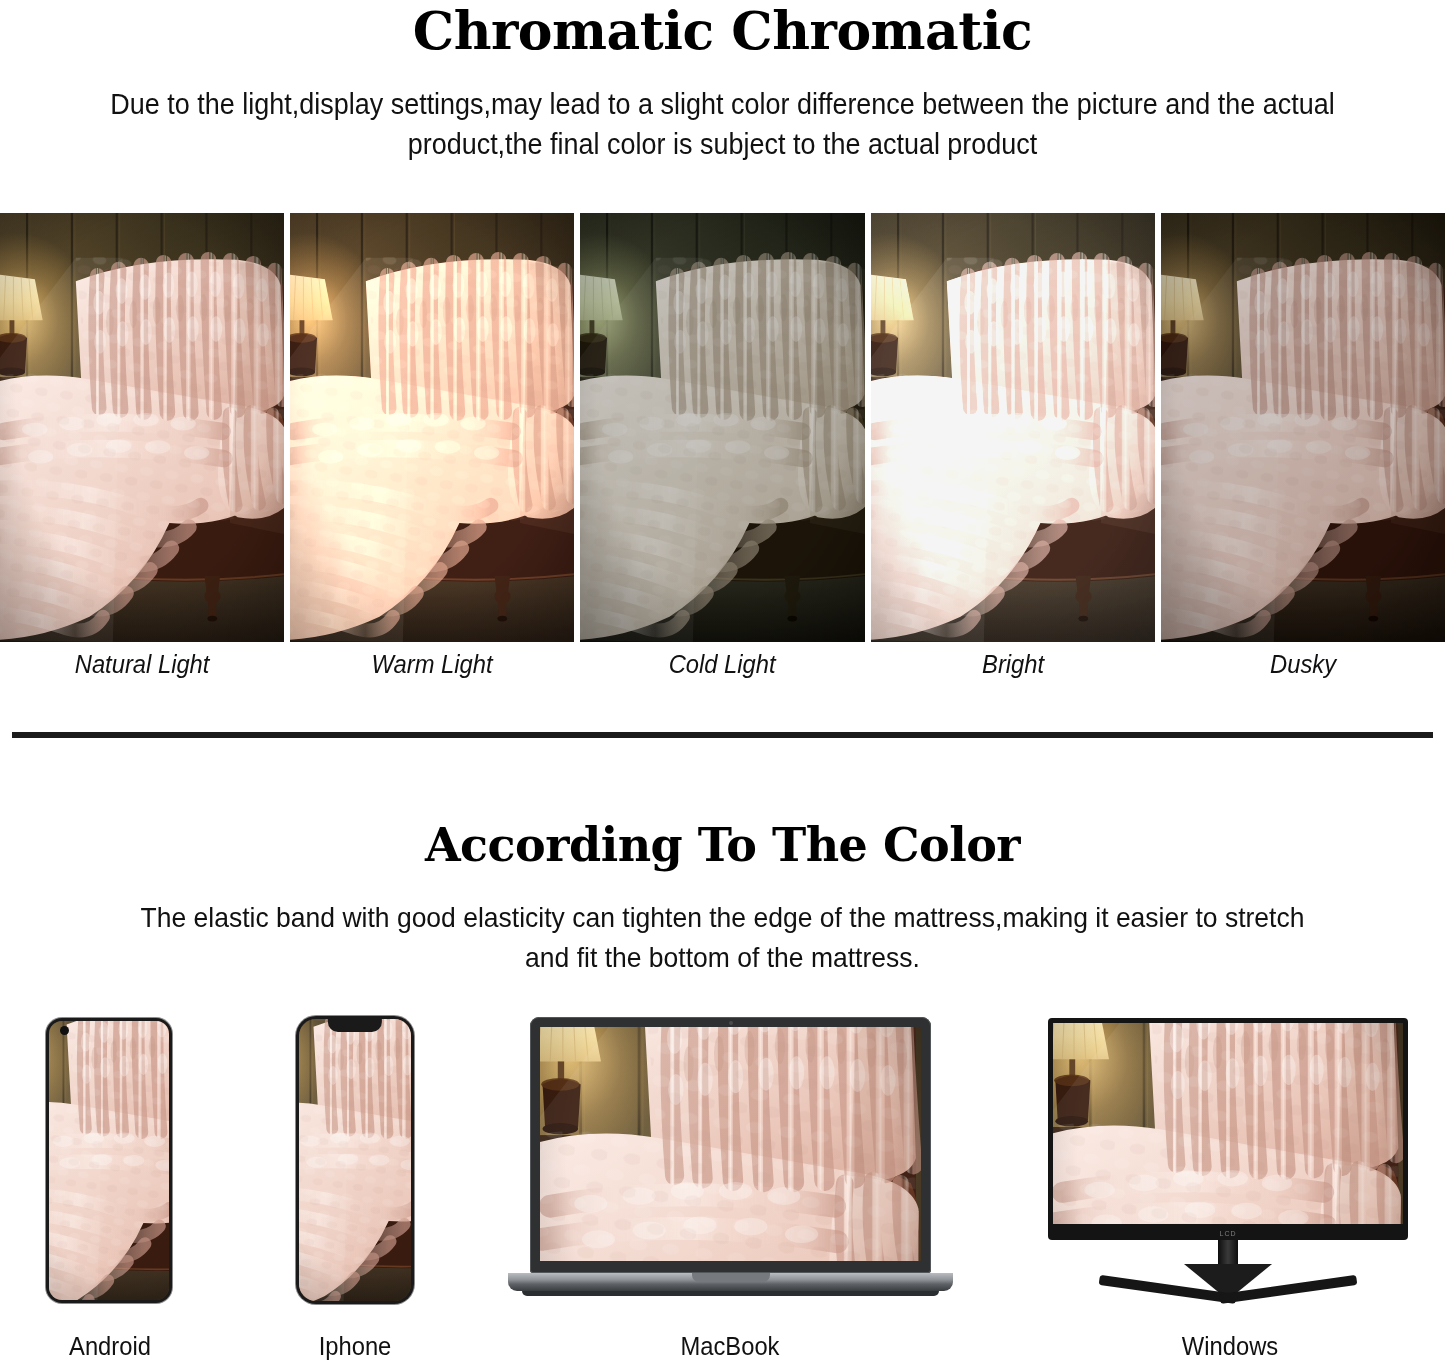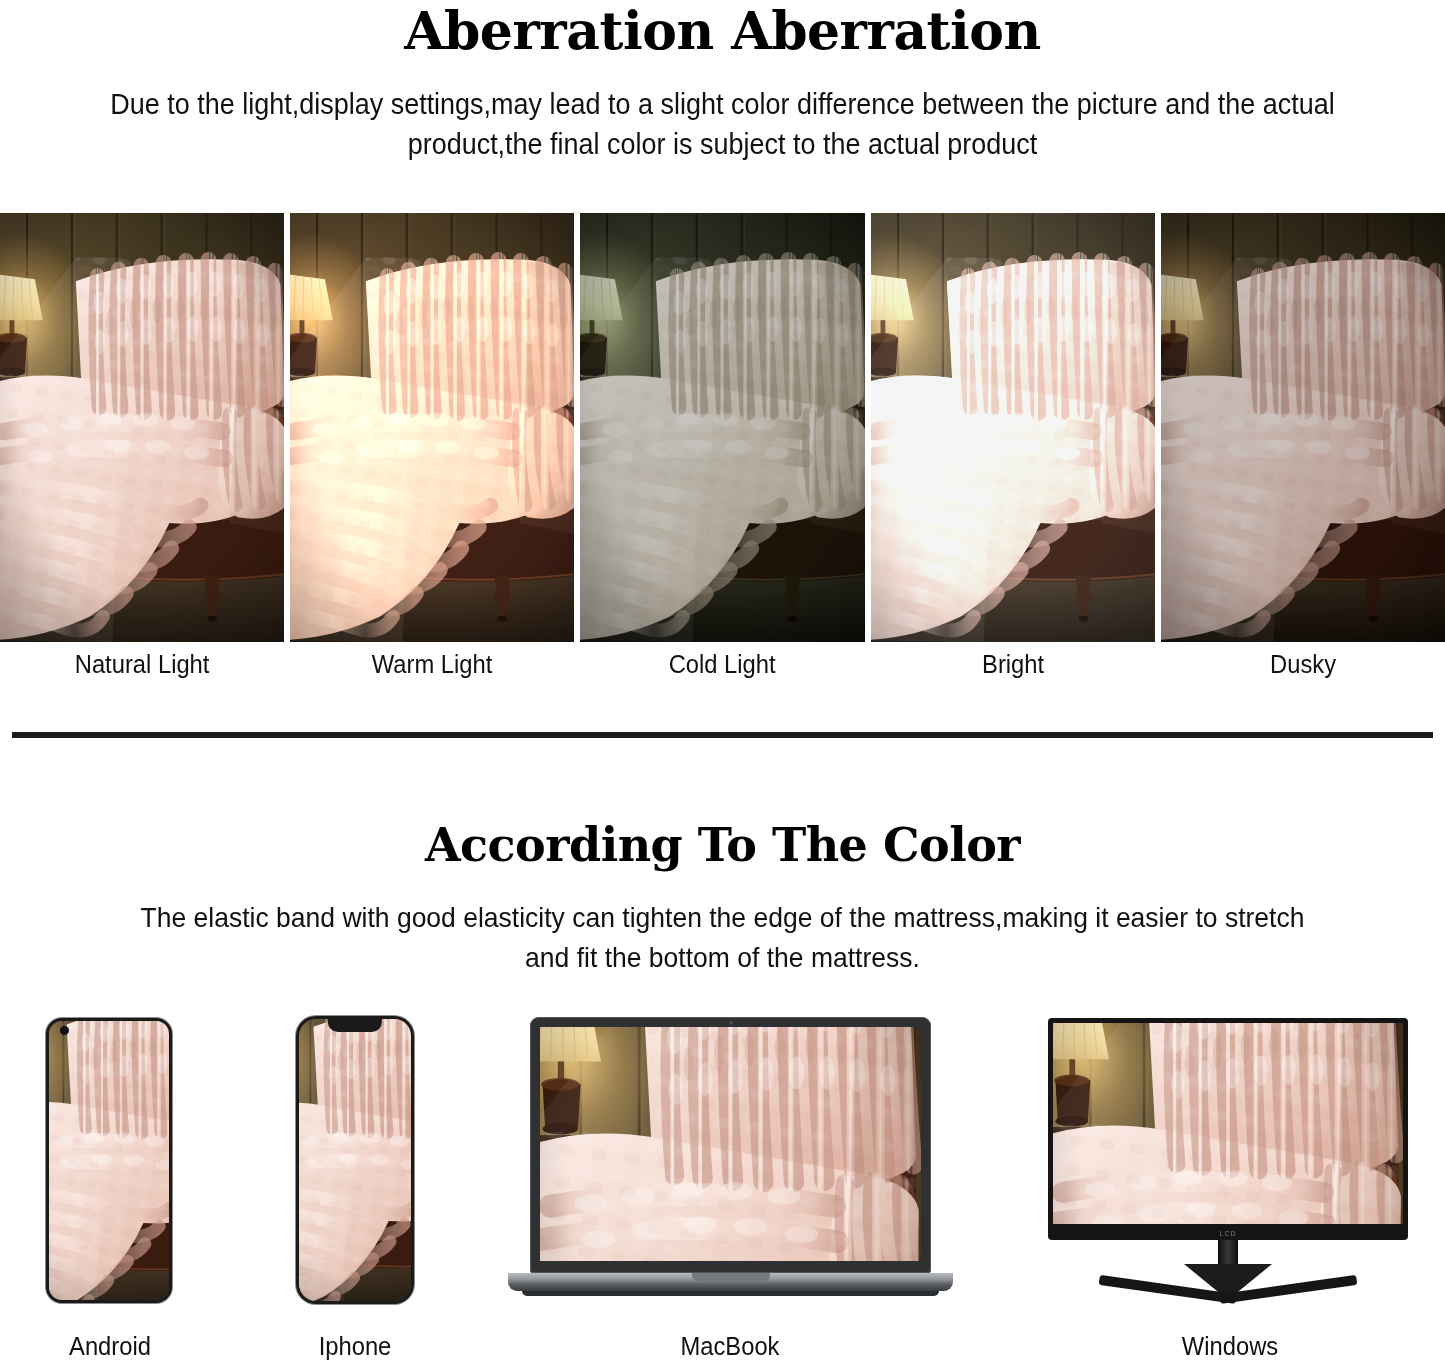--- a/index.html
+++ b/index.html
@@ -52,20 +52,21 @@
     overflow: hidden;
     background: #2a2015;
   }
 
   .labels {
     position: absolute;
     top: 650px; left: 0;
     width: 1445px;
     display: flex;
     gap: 6px;
+    font-style: italic;
   }
   .label-cell {
     flex: 1 1 0;
     text-align: center;
     font-size: 25px;
     color: #111;
     font-family: "Liberation Sans", sans-serif;
     transform: scaleX(0.95);
   }
 
@@ -466,21 +467,21 @@
         <stop offset="55%" stop-color="#000" stop-opacity="0"></stop>
         <stop offset="100%" stop-color="#000" stop-opacity="0.38"></stop>
       </radialGradient>
       <rect x="0" y="0" width="300" height="440" fill="url(#gVig)"></rect>
     </g>
   </defs>
 </svg>
 
 <div class="page">
 
-  <h1 class="title title-1">Aberration Aberration</h1>
+  <h1 class="title title-1">Chromatic Chromatic</h1>
 
   <p class="subtitle subtitle-1">Due to the light,display settings,may lead to a slight color difference between the picture and the actual product,the final color is subject to the actual product</p>
 
   <div class="strip">
     <div class="panel">
       <div class="scene tone-natural">
         <svg viewBox="0 0 300 440" preserveAspectRatio="xMidYMid slice">
             <use href="#roomScene"></use>
           </svg>
       </div>

